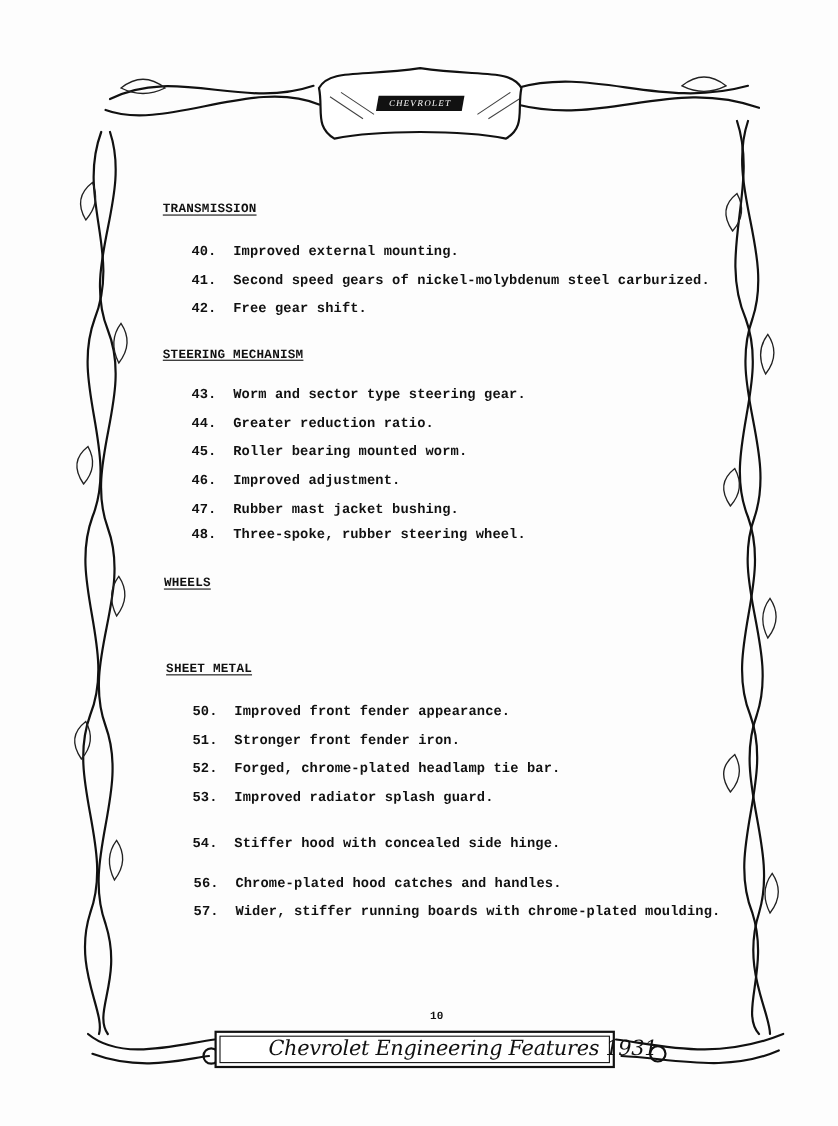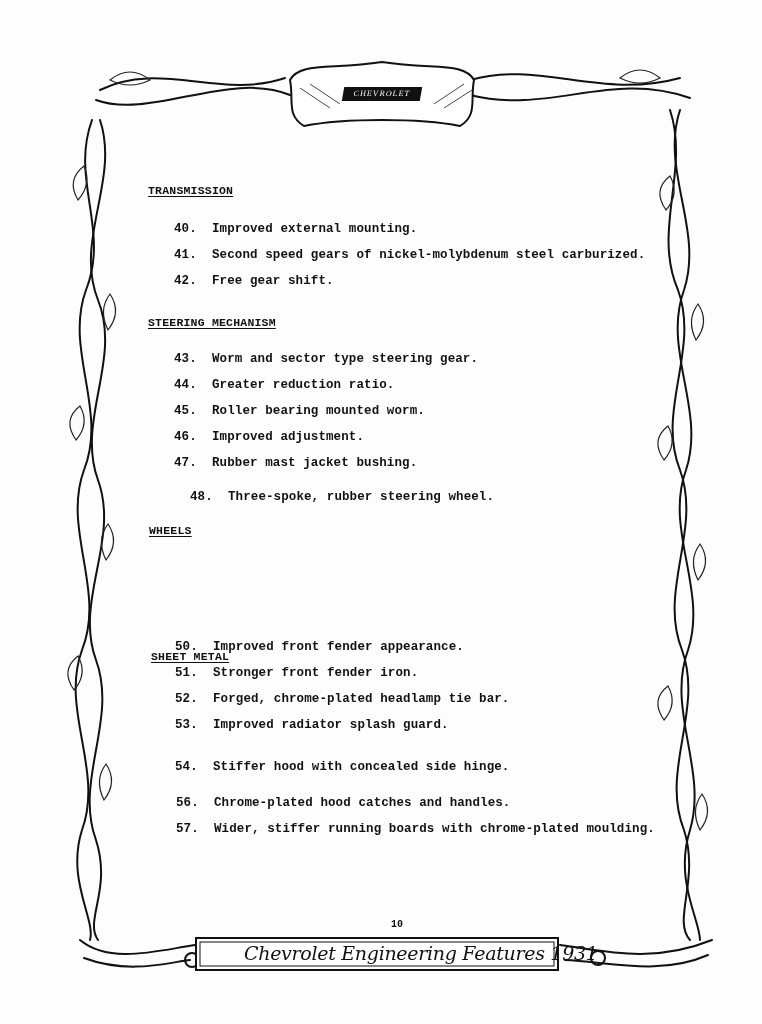--- a/index.html
+++ b/index.html
@@ -87,25 +87,25 @@
   <div class="item" style="left:174px; top:222px;"><span class="num">40.</span><span>Improved external mounting.</span></div>
   <div class="item" style="left:174px; top:248px;"><span class="num">41.</span><span>Second speed gears of nickel-molybdenum steel carburized.</span></div>
   <div class="item" style="left:174px; top:274px;"><span class="num">42.</span><span>Free gear shift.</span></div>
 
   <div class="section-title" style="left:148px; top:316px;">STEERING MECHANISM</div>
   <div class="item" style="left:174px; top:352px;"><span class="num">43.</span><span>Worm and sector type steering gear.</span></div>
   <div class="item" style="left:174px; top:378px;"><span class="num">44.</span><span>Greater reduction ratio.</span></div>
   <div class="item" style="left:174px; top:404px;"><span class="num">45.</span><span>Roller bearing mounted worm.</span></div>
   <div class="item" style="left:174px; top:430px;"><span class="num">46.</span><span>Improved adjustment.</span></div>
   <div class="item" style="left:174px; top:456px;"><span class="num">47.</span><span>Rubber mast jacket bushing.</span></div>
-  <div class="item" style="left:174px; top:490px;margin-left:16px;"><span class="num">48.</span><span>Three-spoke, rubber steering wheel.</span></div>
+  <div class="item" style="left:174px; top:479px;"><span class="num">48.</span><span>Three-spoke, rubber steering wheel.</span></div>
 
   <div class="section-title" style="left:149px; top:524px;">WHEELS</div>
 
-  <div class="section-title" style="left:151px; top:602px;margin-top:48px;">SHEET METAL</div>
+  <div class="section-title" style="left:151px; top:602px;">SHEET METAL</div>
   <div class="item" style="left:175px; top:640px;"><span class="num">50.</span><span>Improved front fender appearance.</span></div>
   <div class="item" style="left:175px; top:666px;"><span class="num">51.</span><span>Stronger front fender iron.</span></div>
   <div class="item" style="left:175px; top:692px;"><span class="num">52.</span><span>Forged, chrome-plated headlamp tie bar.</span></div>
   <div class="item" style="left:175px; top:718px;"><span class="num">53.</span><span>Improved radiator splash guard.</span></div>
   <div class="item" style="left:175px; top:744px;margin-top:16px;"><span class="num">54.</span><span>Stiffer hood with concealed side hinge.</span></div>
   <div class="item" style="left:176px; top:796px;"><span class="num">56.</span><span>Chrome-plated hood catches and handles.</span></div>
   <div class="item" style="left:176px; top:822px;"><span class="num">57.</span><span>Wider, stiffer running boards with chrome-plated moulding.</span></div>
 
   <div class="page-number">10</div>
   <div class="footer-title">Chevrolet Engineering Features 1931</div>

